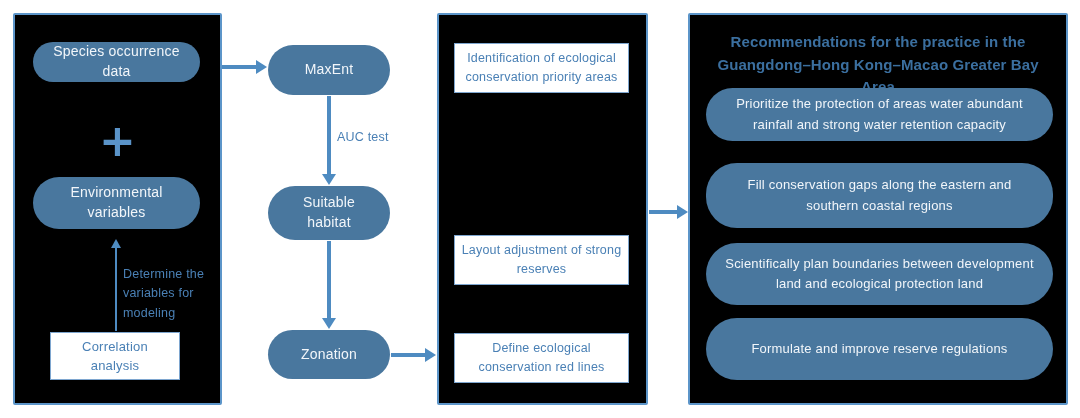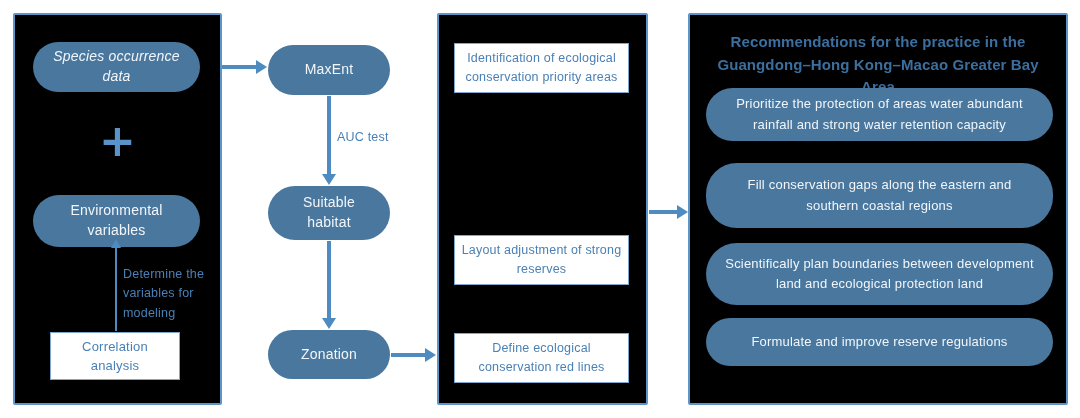--- a/index.html
+++ b/index.html
@@ -23,22 +23,22 @@
   }
   #left-panel{left:13px;top:13px;width:209px;height:392px;}
   #middle-panel{left:437px;top:13px;width:211px;height:392px;}
   #right-panel{left:688px;top:13px;width:380px;height:392px;}
   
   .node{
     position:absolute;background:var(--node-fill);color:var(--node-text);
     display:flex;align-items:center;justify-content:center;text-align:center;
     border-radius:27px;font-size:14px;line-height:1.4;letter-spacing:.2px;
   }
-  .pill-sp{left:18px;top:27px;width:167px;height:50px;padding:12px 12px;font-style:italic;}
-  .pill-env{left:18px;top:180px;width:167px;height:52px;padding:0 12px;}
+  .pill-sp{left:18px;top:27px;width:167px;height:40px;padding:12px 12px;}
+  .pill-env{left:18px;top:162px;width:167px;height:52px;padding:0 12px;}
   .maxent{left:268px;top:45px;width:122px;height:50px;}
   .suitable{left:268px;top:186px;width:122px;height:54px;padding:0 14px;}
   .zonation{left:268px;top:330px;width:122px;height:49px;}
   
   .wbox{
     position:absolute;background:#ffffff;border:1px solid var(--box-border);
     color:var(--text-blue);display:flex;align-items:center;justify-content:center;
     text-align:center;font-size:12.5px;line-height:1.5;letter-spacing:.2px;
   }
   .corr-box{left:35px;top:317px;width:130px;height:48px;font-size:13px;padding:0 16px;}
@@ -79,21 +79,21 @@
     text-align:center;color:var(--title-blue);font-size:15px;font-weight:bold;line-height:1.5;letter-spacing:.1px;
   }
   .rpill{
     position:absolute;left:16px;width:347px;background:var(--node-fill);color:var(--node-text);
     display:flex;align-items:center;justify-content:center;text-align:center;
     border-radius:31px;font-size:13px;line-height:1.55;letter-spacing:.2px;padding:0 14px;
   }
   .rp1{top:73px;height:53px;}
   .rp2{top:148px;height:65px;}
   .rp3{top:228px;height:62px;}
-  .rp4{top:303px;height:48px;}
+  .rp4{top:303px;height:62px;}
 </style>
 </head>
 <body>
 
 <div class="canvas">
 
   <section class="panel" id="left-panel">
     <div class="node pill-sp">Species occurrence data</div>
     <div class="plus">+</div>
     <div class="node pill-env">Environmental variables</div>

